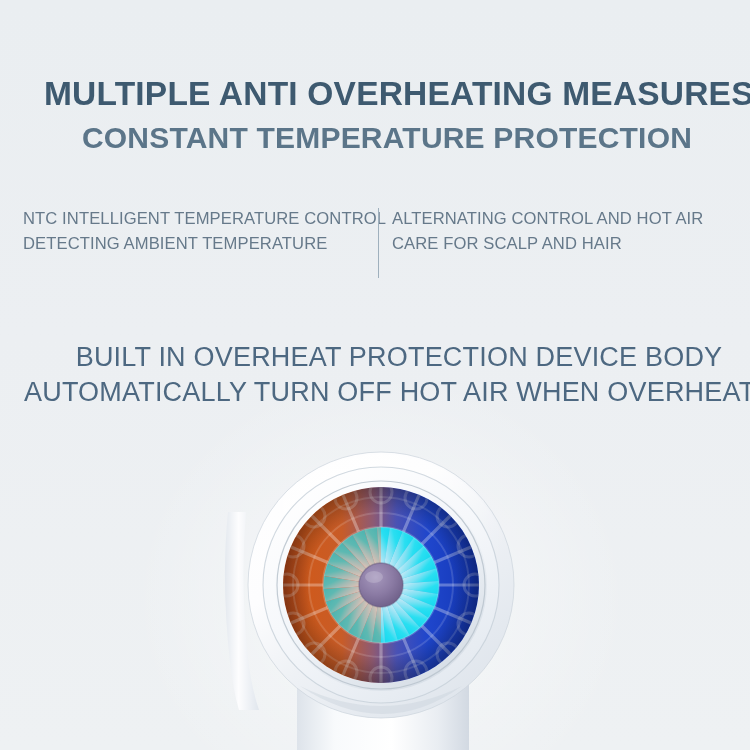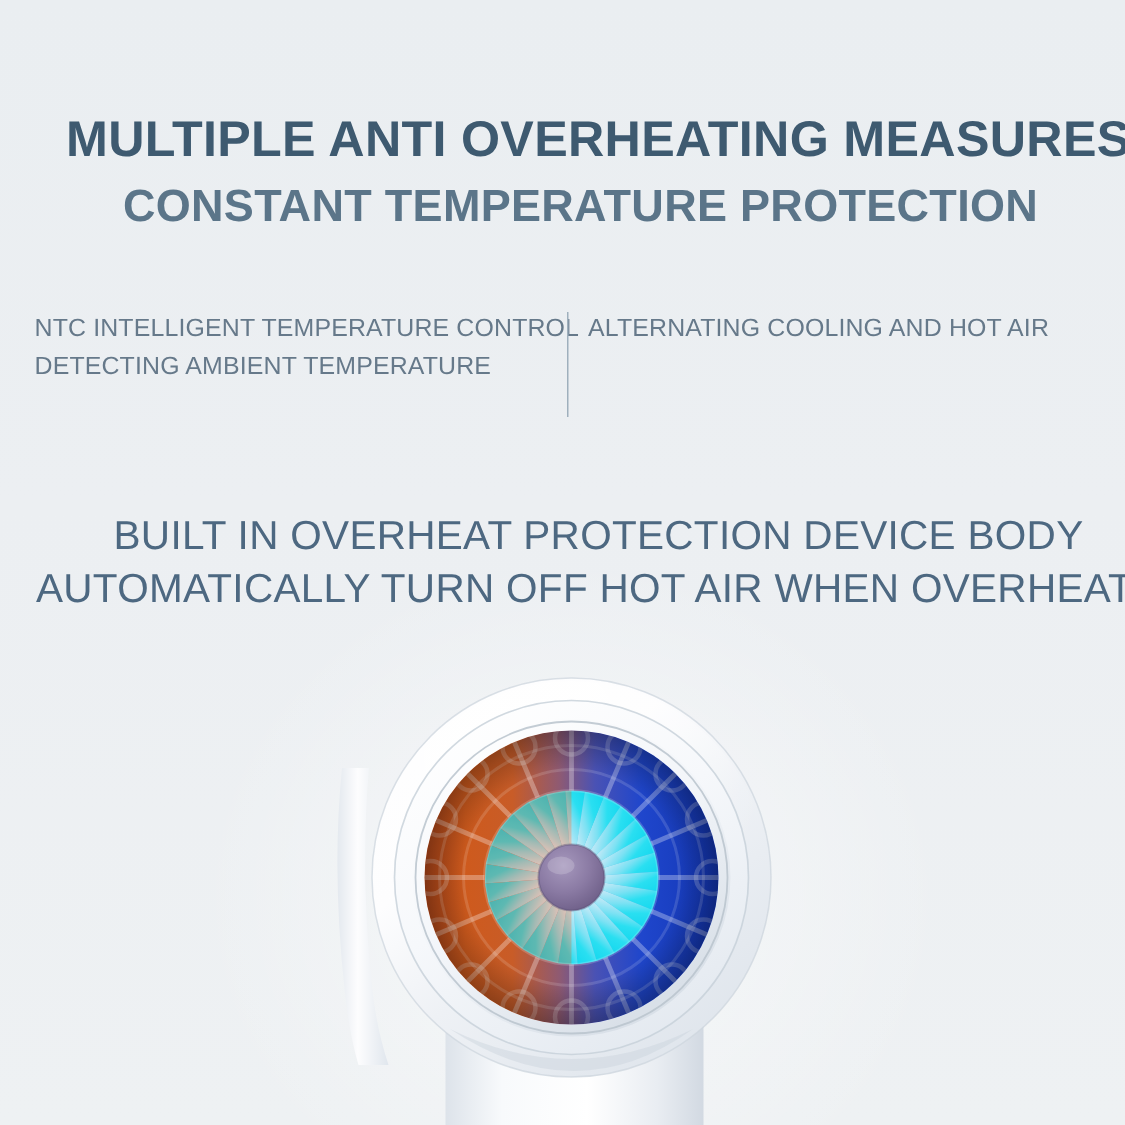--- a/index.html
+++ b/index.html
@@ -393,21 +393,22 @@
     <div class="headline-sub">CONSTANT TEMPERATURE PROTECTION</div>
   </div>
 
   <div class="features">
     <div class="feature-col left">
       <span class="feature-line">NTC INTELLIGENT TEMPERATURE CONTROL</span>
       <span class="feature-line">DETECTING AMBIENT TEMPERATURE</span>
     </div>
     <div class="feature-divider"></div>
     <div class="feature-col right">
-      <span class="feature-line">ALTERNATING COOLING AND HOT AIR</span>
+      <span class="feature-line">ALTERNATING CONTROL AND HOT AIR</span>
+      <span class="feature-line">CARE FOR SCALP AND HAIR</span>
     </div>
   </div>
 
   <div class="subhead-block">
     <span class="subhead-line">BUILT IN OVERHEAT PROTECTION DEVICE BODY</span>
     <span class="subhead-line">AUTOMATICALLY TURN OFF HOT AIR WHEN OVERHEATED</span>
   </div>
 
 </div>
 

